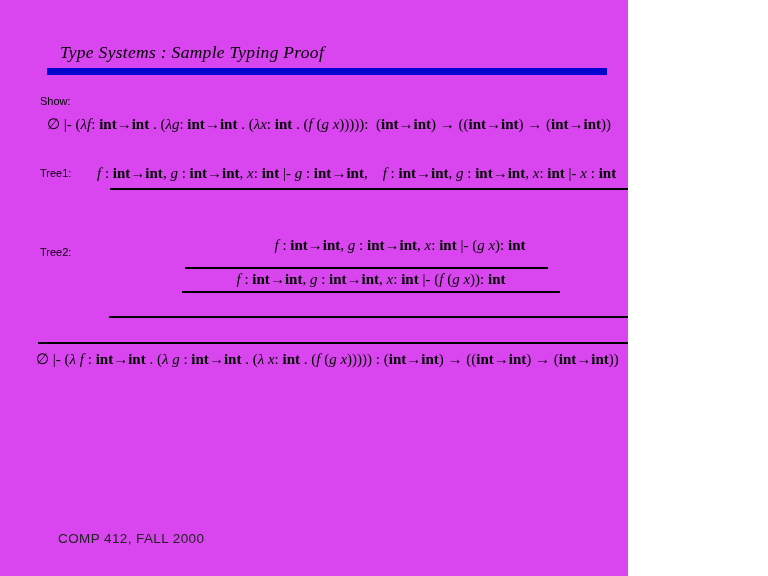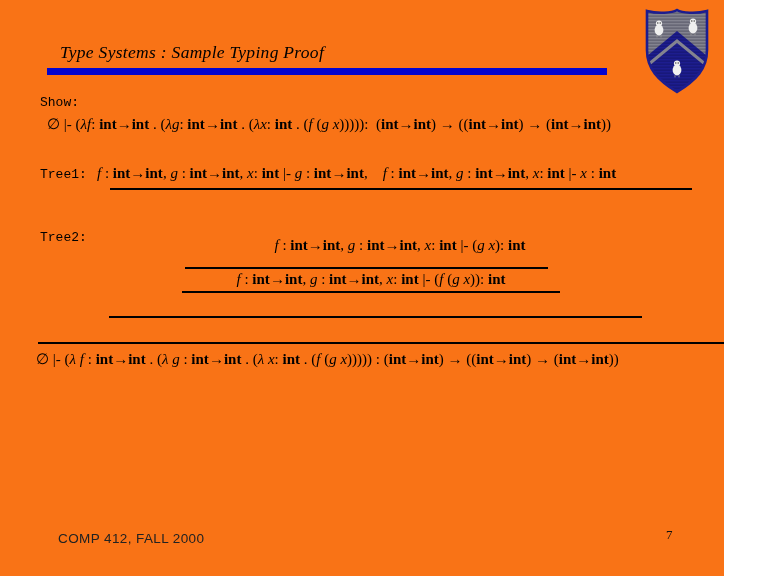--- a/index.html
+++ b/index.html
@@ -1,34 +1,34 @@
 <!DOCTYPE html>
 <html><head>
 <meta charset="utf-8">
 <style>
   html,body{margin:0;padding:0;background:#fff;}
-  #slide{position:relative;width:724px;height:576px;background:#f97316;overflow:hidden;
+  #slide{position:relative;width:628px;height:576px;background:#d946ef;overflow:hidden;
          font-family:"Liberation Serif","DejaVu Serif",serif;color:#000;}
   #title{position:absolute;left:60px;top:42px;font-style:italic;font-size:17.5px;letter-spacing:.3px;white-space:pre;}
   #titlebar{position:absolute;left:47px;top:68px;width:560px;height:7px;background:#0404cf;}
   #crest{position:absolute;left:644px;top:8px;width:66px;height:86px;}
-  .mono{position:absolute;font-family:Liberation Mono, monospace;font-size:13px;white-space:pre;}
+  .mono{position:absolute;font-family:Liberation Sans, sans-serif;font-size:11px;white-space:pre;}
   .math{position:absolute;font-size:15px;white-space:pre;}
   .math b{font-weight:bold;}
   .math i{font-style:italic;}
   .math .monoref{font-family:"Liberation Mono","DejaVu Sans Mono",monospace;font-size:13px;}
   .bar{position:absolute;height:1.5px;background:#000;}
   .center{transform:translateX(-50%);}
   #show-label{left:40px;top:95px;}
   #show-line{left:47px;top:115px;}
   #t1-label{left:40px;top:167px;}
   #t1-prem{left:97px;top:165px;}
   #t1-bar{left:110px;top:188px;width:582px;}
   #t1-conc{left:400px;top:192px;margin-top:45px;}
-  #t2-label{left:40px;top:230px;}
+  #t2-label{left:40px;top:246px;}
   #t2-l0{left:366px;top:245px;}
   #t2-b0{left:185px;top:267px;width:363px;}
   #t2-l1{left:371px;top:271px;}
   #t2-b1{left:182px;top:291px;width:378px;}
   #t2-l2{left:375px;top:296px;}
   #t2-b2{left:109px;top:316px;width:533px;}
   #t2-l3{left:380px;top:320px;}
   #t2-b3{left:38px;top:342px;width:686px;}
   #t2-l4{left:36px;top:350px;}
   #footer{position:absolute;left:58px;top:531px;font-family:"Liberation Sans","DejaVu Sans",sans-serif;

